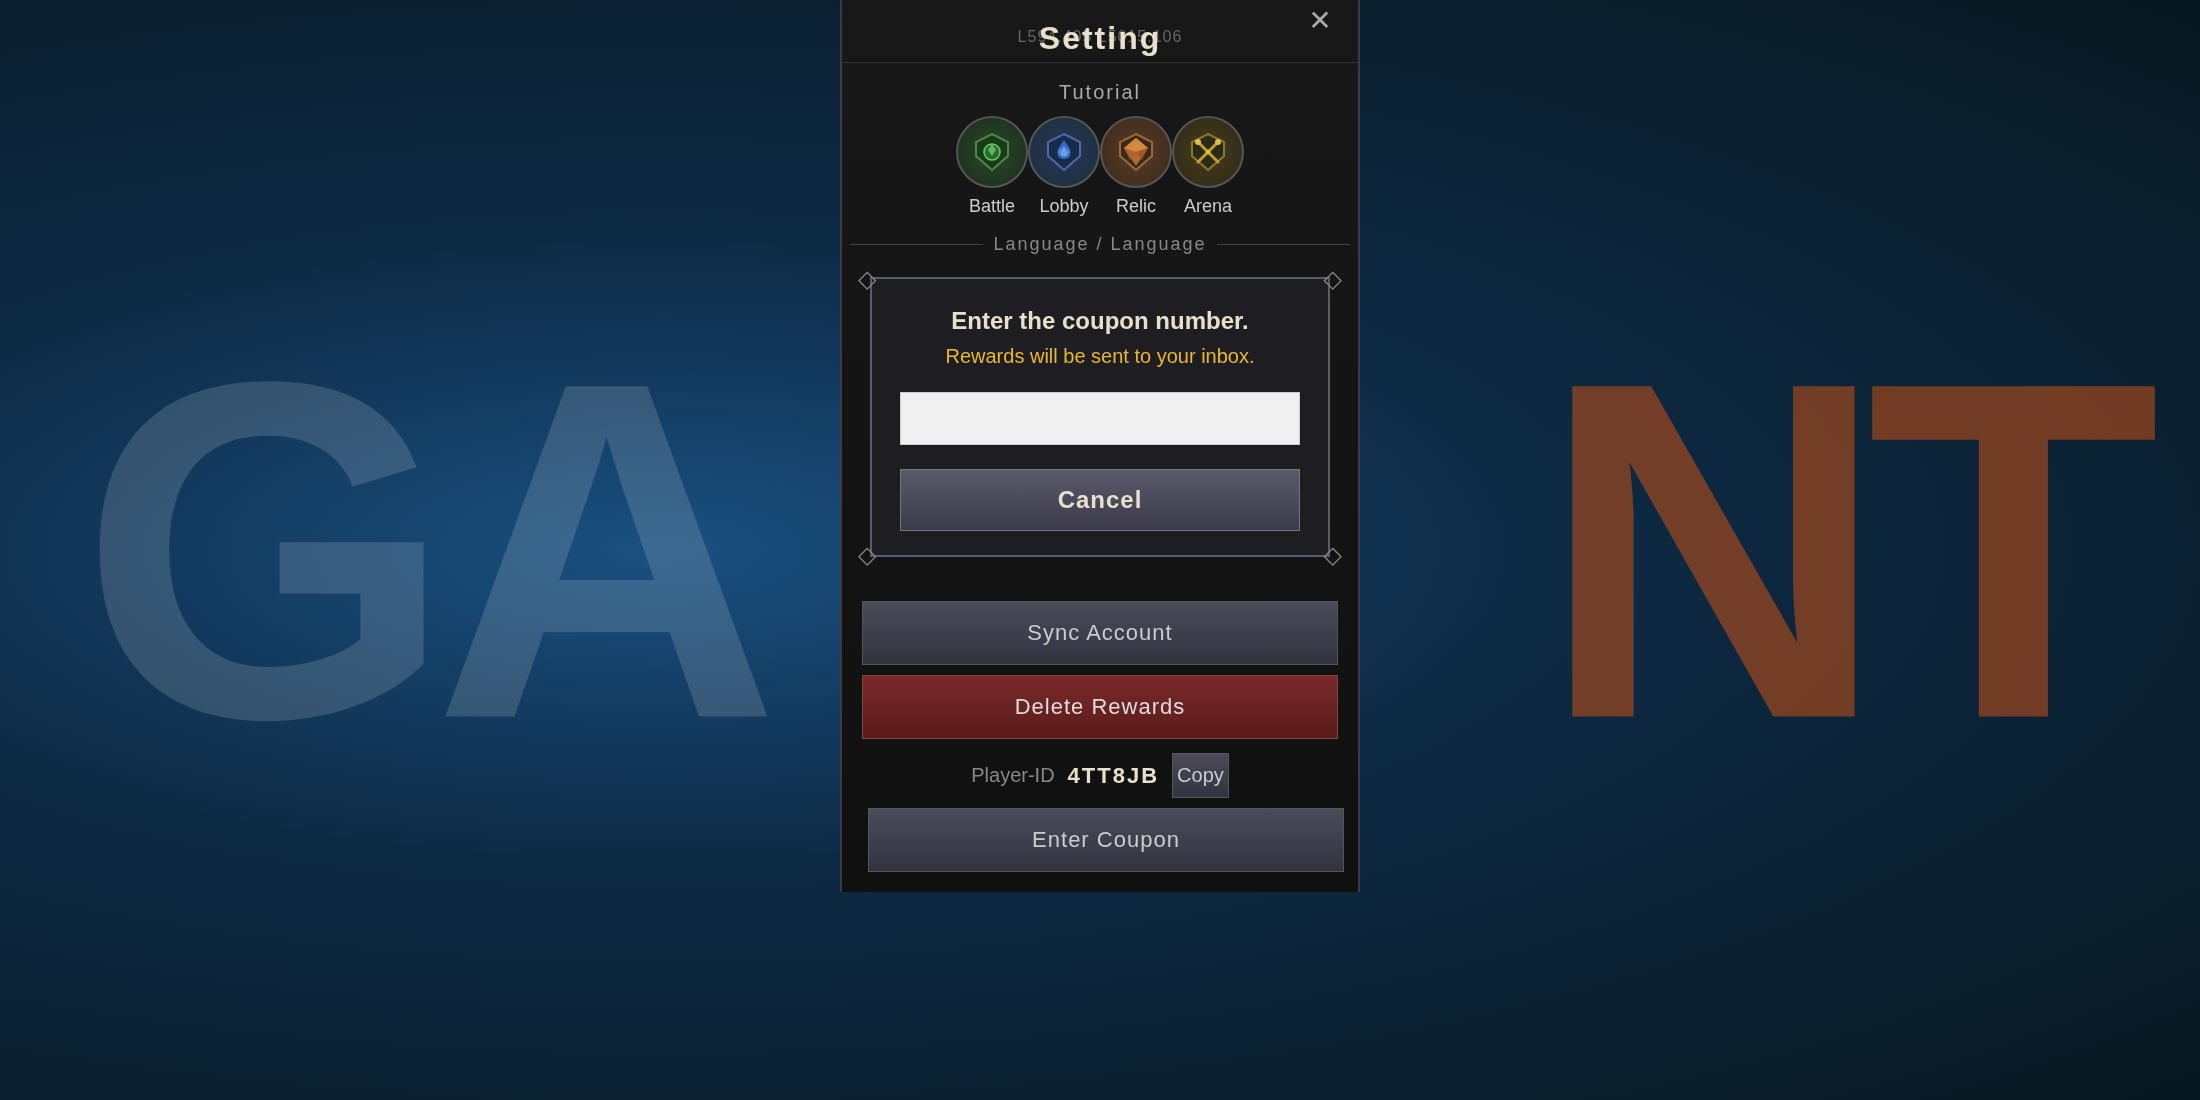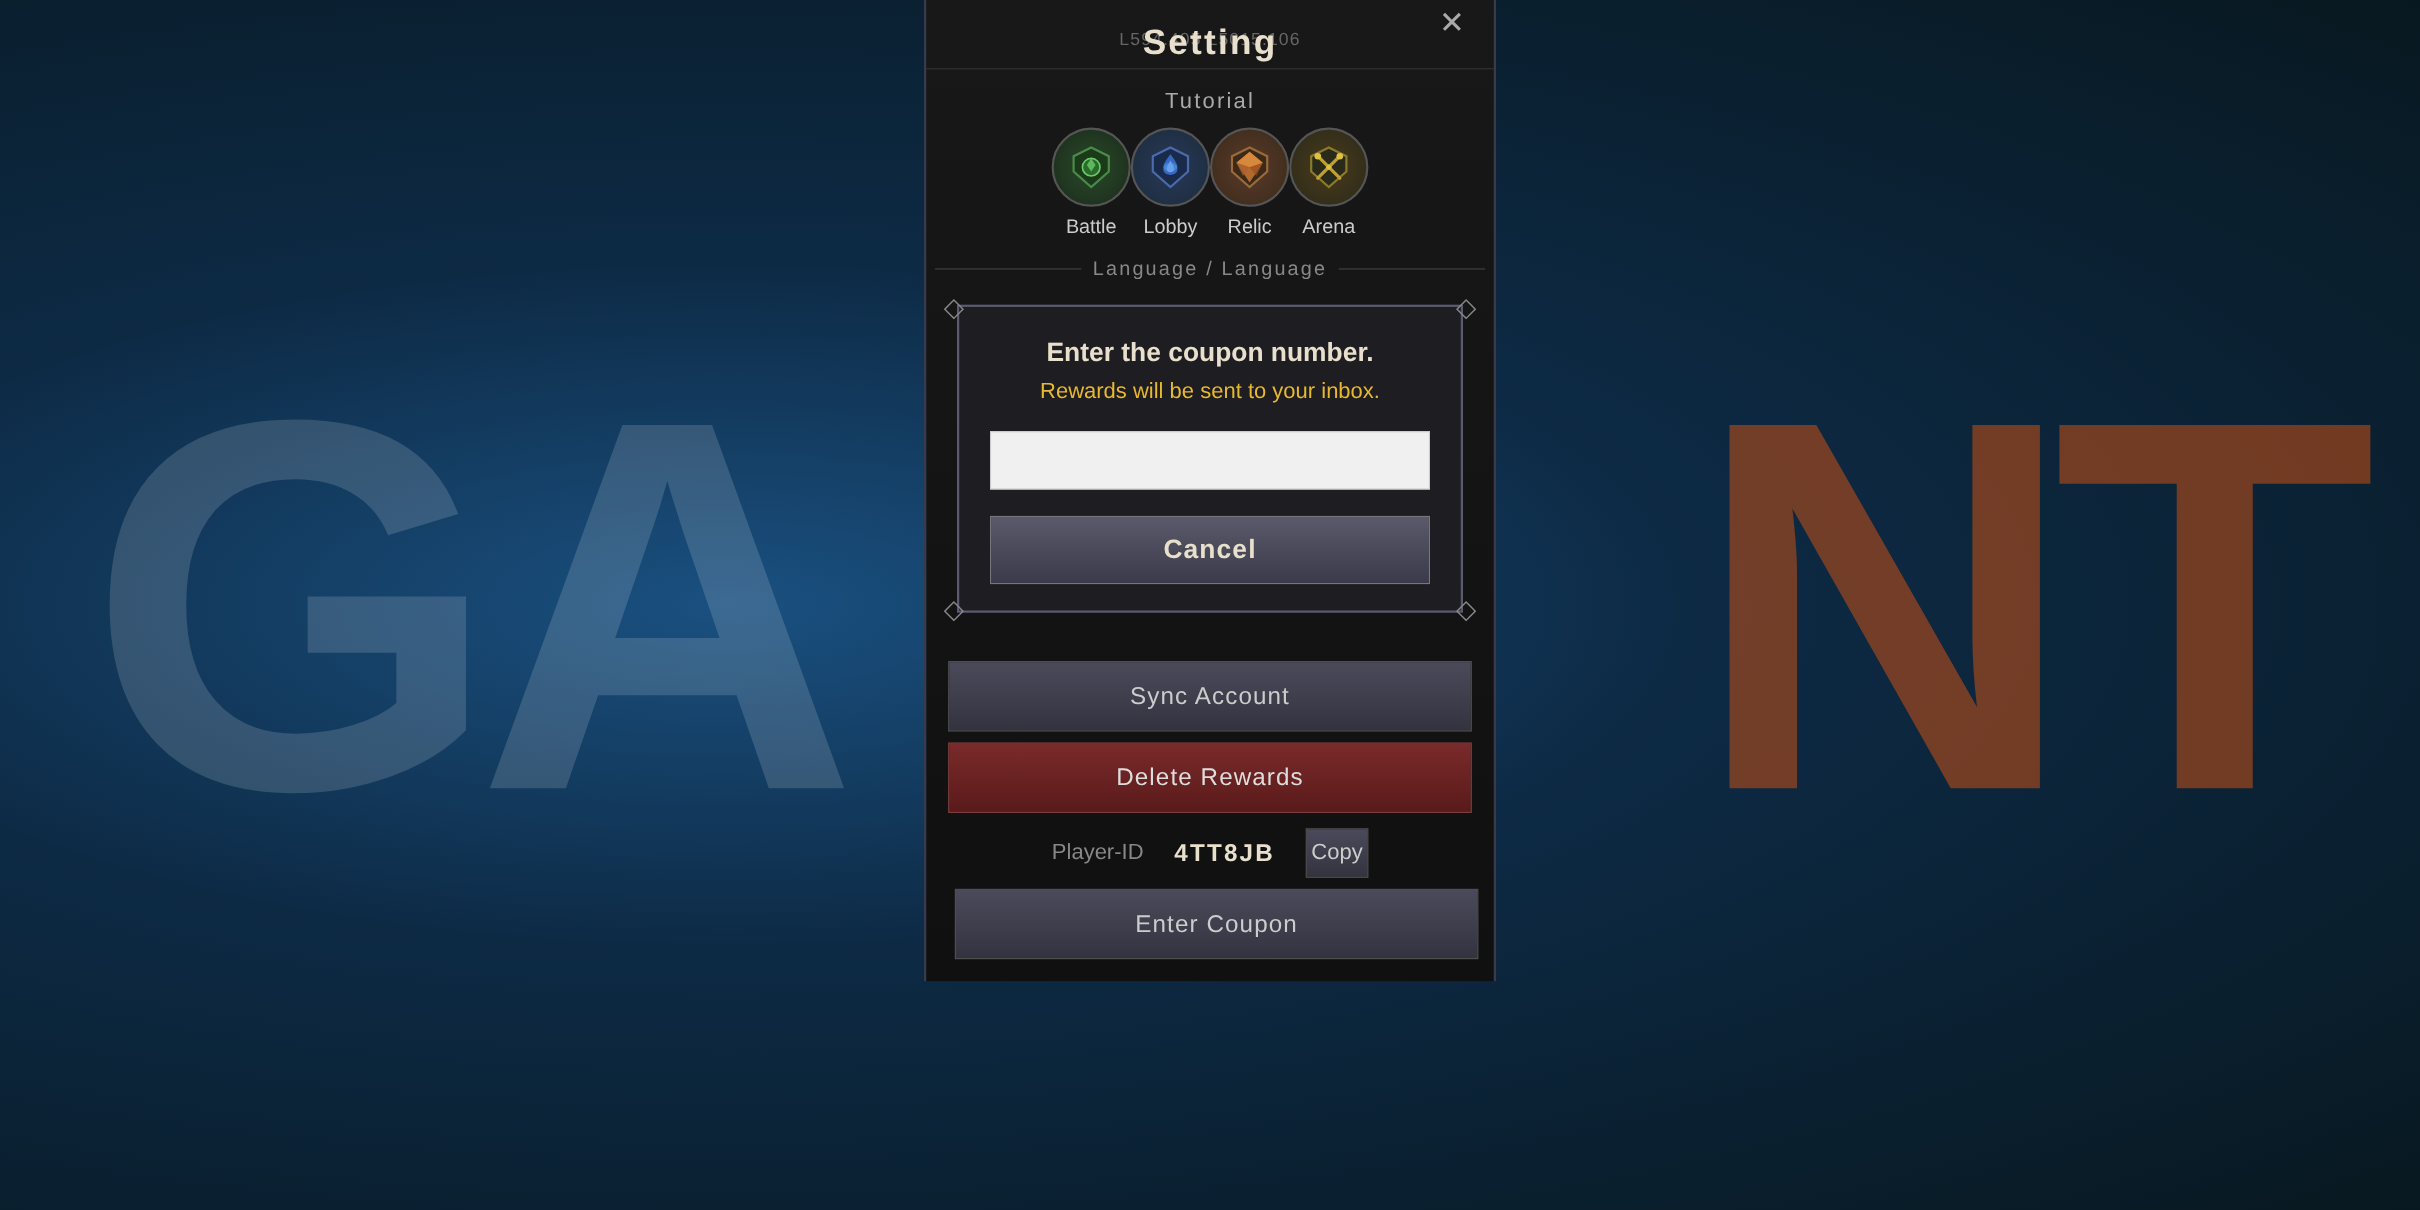--- a/index.html
+++ b/index.html
@@ -261,21 +261,21 @@
       cursor: pointer;
       letter-spacing: 1px;
       text-align: center;
     }
 
     
     .player-id-row {
       display: flex;
       align-items: center;
       justify-content: center;
-      gap: 28px;
+      gap: 13px;
       margin: 14px 0 10px 0;
     }
 
     .player-id-label {
       color: #888;
       font-size: 20px;
     }
 
     .player-id-value {
       color: #e8e0cc;

